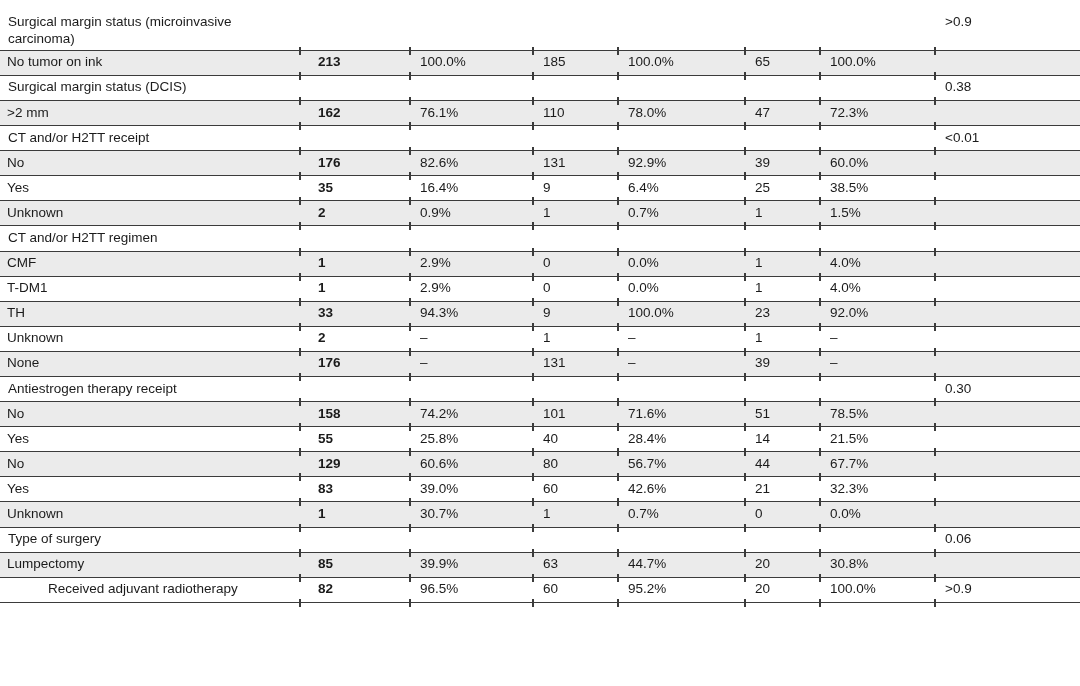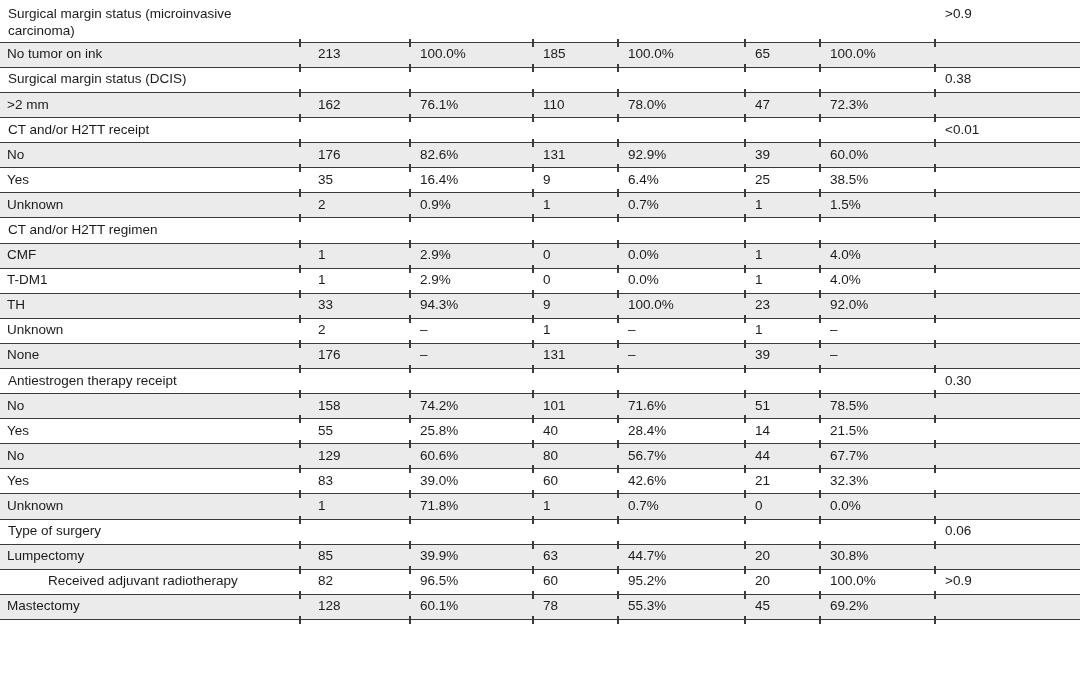--- a/index.html
+++ b/index.html
@@ -31,26 +31,26 @@
     bottom:-5px;
     width:1.5px;
     height:8px;
     background:#3b3b3b;
     z-index:2;
   }
   td.c-label { white-space:normal; }
   td.ind0 { padding-left:8px; }
   td.ind1 { padding-left:7px; }
   td.ind2 { padding-left:48px; }
-  td.c-n1 { padding-left:18px; }
+  td.c-n1 { padding-left:18px;font-weight:bold; }
   tr:nth-child(even) { background:#ebebeb; }
   tr.tall td {
     height:31px;
     vertical-align:top;
-    padding-top:6px;
+    padding-top:14px;
   }
   td.bold { font-weight:400; }
 </style>
 </head>
 <body>
 
 <table class="stats">
   <colgroup>
     <col style="width:300px">
     <col style="width:110px">
@@ -248,21 +248,21 @@
         <td>39.0%</td>
         <td>60</td>
         <td>42.6%</td>
         <td>21</td>
         <td>32.3%</td>
         <td></td>
       </tr>
       <tr>
         <td class="c-label ind1">Unknown</td>
         <td class="c-n1">1</td>
-        <td>71.8%</td>
+        <td>30.7%</td>
         <td>1</td>
         <td>0.7%</td>
         <td>0</td>
         <td>0.0%</td>
         <td></td>
       </tr>
       <tr>
         <td class="c-label ind0">Type of surgery</td>
         <td class="c-n1"></td>
         <td></td>
@@ -285,24 +285,14 @@
       <tr>
         <td class="c-label ind2">Received adjuvant radiotherapy</td>
         <td class="c-n1">82</td>
         <td>96.5%</td>
         <td>60</td>
         <td>95.2%</td>
         <td>20</td>
         <td>100.0%</td>
         <td>&gt;0.9</td>
       </tr>
-      <tr>
-        <td class="c-label ind1">Mastectomy</td>
-        <td class="c-n1">128</td>
-        <td>60.1%</td>
-        <td>78</td>
-        <td>55.3%</td>
-        <td>45</td>
-        <td>69.2%</td>
-        <td></td>
-      </tr>
     </tbody>
 </table>
 
 </body></html>

